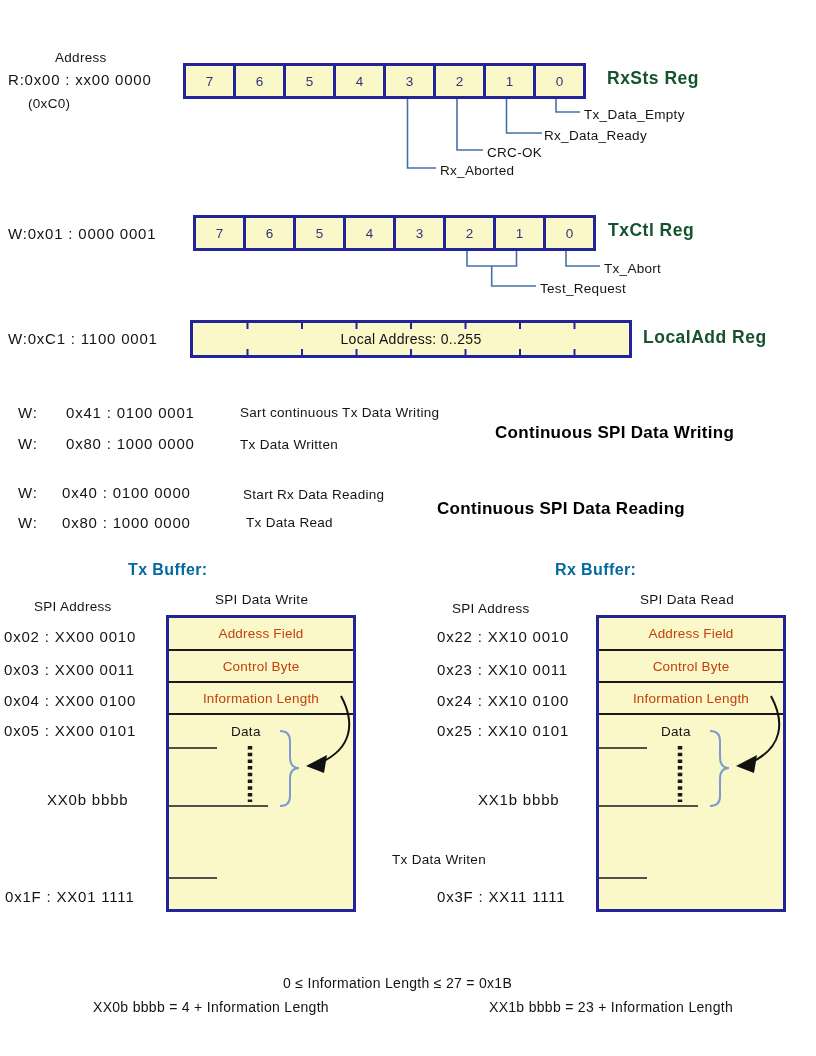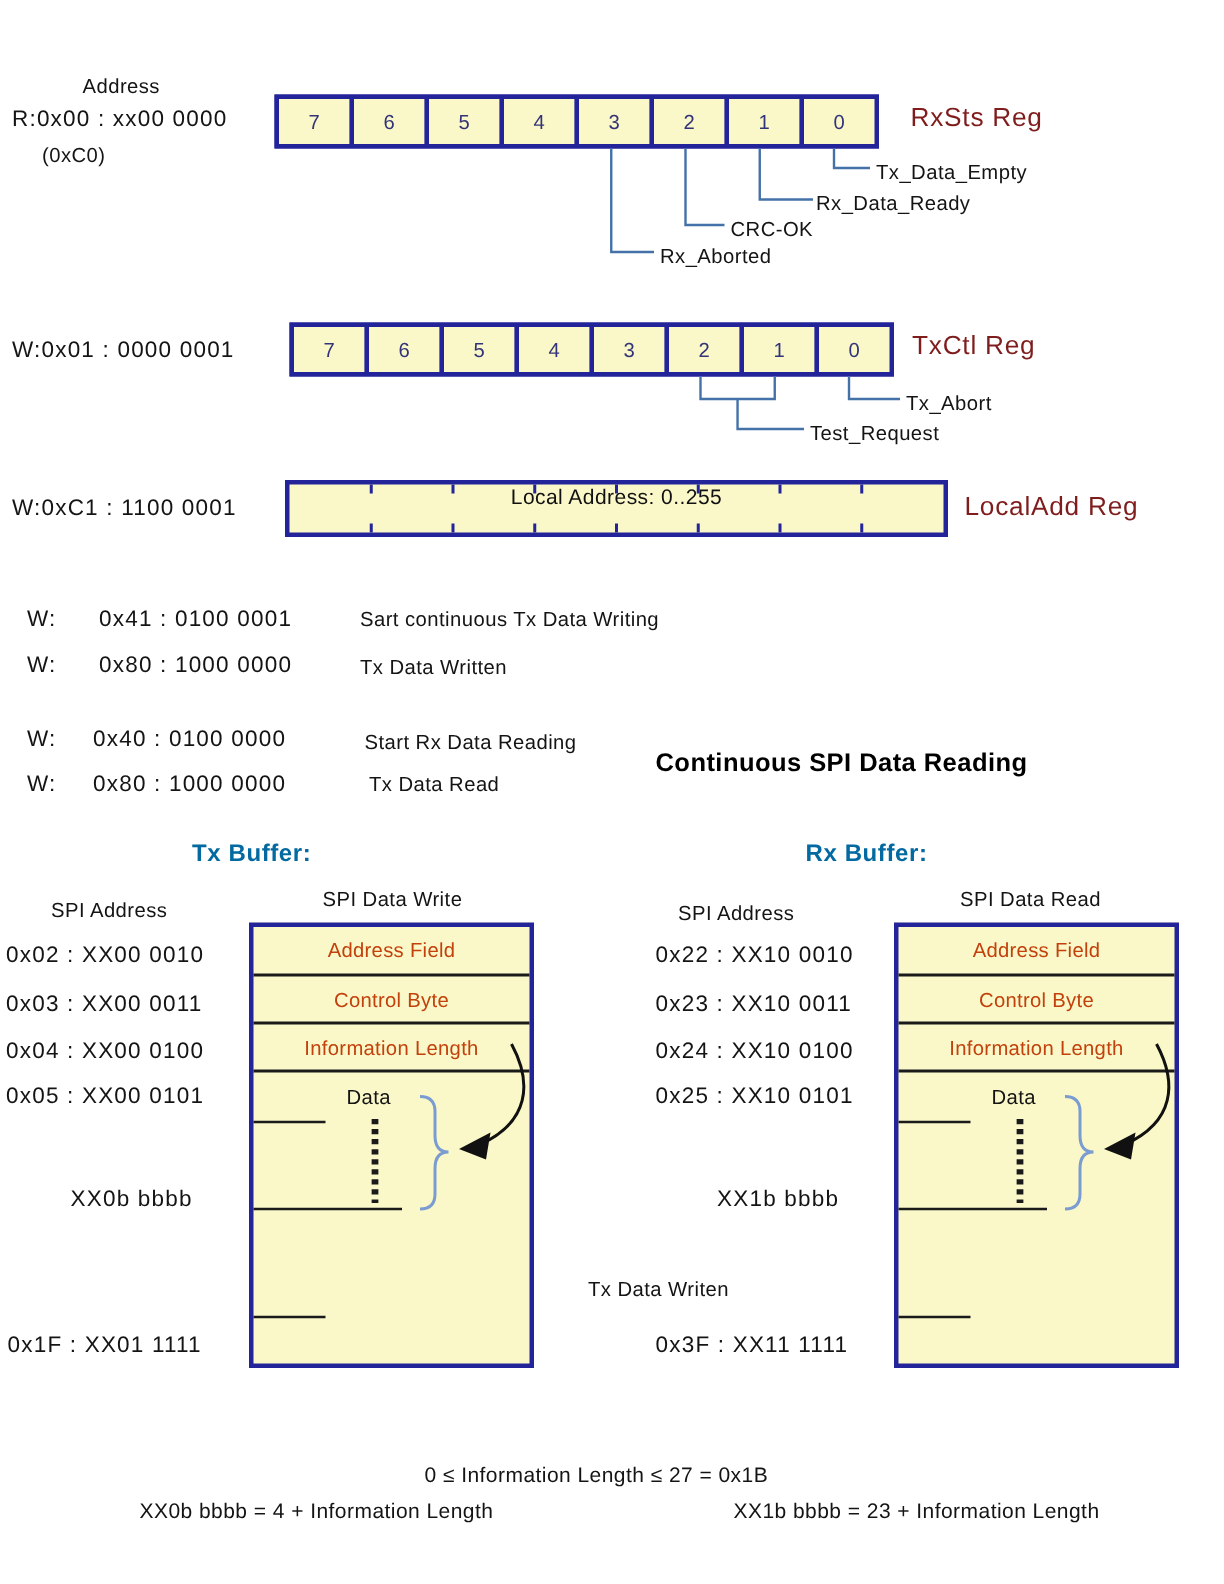--- a/index.html
+++ b/index.html
@@ -4,33 +4,33 @@
 <style>
   html,body{margin:0;padding:0;background:#ffffff;}
   #page{
     position:relative;width:816px;height:1056px;background:#ffffff;overflow:hidden;
     font-family:"Liberation Sans","DejaVu Sans",sans-serif;color:#111;
   }
   .abs{position:absolute;white-space:nowrap;}
   .t{font-size:13.5px;letter-spacing:0.3px;color:#141414;}          
   .v{font-size:15px;letter-spacing:0.8px;color:#141414;}            
   .h1{font-size:17px;font-weight:bold;letter-spacing:0.3px;color:#000;} 
-  .regtitle{font-size:17.5px;font-weight:normal;letter-spacing:0.5px;color:#7f1d1d;}
+  .regtitle{font-size:17.5px;font-weight:bold;letter-spacing:0.5px;color:#14532d;}
   .buftitle{font-size:16px;font-weight:bold;letter-spacing:0.4px;color:#0369a1;}
 
   .reg{position:absolute;display:flex;border:3px solid #24249A;background:#24249A;z-index:1;}
   .reg .cell{
     width:47px;height:30px;background:#FAF8C8;display:flex;align-items:center;justify-content:center;
     font-size:13.5px;color:#33337A;border-left:3px solid #24249A;
   }
   .reg .cell:first-child{border-left:none;}
 
   .localbox{
     position:absolute;border:3px solid #24249A;background:#FAF8C8;width:436px;height:32px;
-    display:flex;justify-content:center;font-size:14px;letter-spacing:0.3px;z-index:1;
+    display:flex;align-items:center;justify-content:center;font-size:14px;letter-spacing:0.3px;z-index:1;
   }
 
   .buf{position:absolute;border:3px solid #24249A;background:#FAF8C8;width:184px;height:291px;z-index:1;}
   .buf .brow{
     box-sizing:border-box;border-bottom:2px solid #1a1a1a;display:flex;align-items:center;justify-content:center;
     font-size:13.5px;letter-spacing:0.2px;color:#c2410c;
   }
   .buf .r1{height:33px;} .buf .r2{height:32px;} .buf .r3{height:32px;}
 
   #overlay{position:absolute;left:0;top:0;z-index:2;pointer-events:none;}
@@ -119,20 +119,21 @@
     <span>Local Address: 0..255</span>
   </div>
   <div class="abs txt regtitle" style="left:643px;top:327px;">LocalAdd Reg</div>
 
   <div class="abs txt v" style="left:18px;top:404px;">W:</div>
   <div class="abs txt v" style="left:66px;top:404px;">0x41 : 0100 0001</div>
   <div class="abs txt t" style="left:240px;top:405px;">Sart continuous Tx Data Writing</div>
   <div class="abs txt v" style="left:18px;top:435px;">W:</div>
   <div class="abs txt v" style="left:66px;top:435px;">0x80 : 1000 0000</div>
   <div class="abs txt t" style="left:240px;top:437px;">Tx Data Written</div>
+  <div class="abs txt h1" style="left:495px;top:423px;">Continuous SPI Data Writing</div>
 
   <div class="abs txt v" style="left:18px;top:484px;">W:</div>
   <div class="abs txt v" style="left:62px;top:484px;">0x40 : 0100 0000</div>
   <div class="abs txt t" style="left:243px;top:487px;">Start Rx Data Reading</div>
   <div class="abs txt v" style="left:18px;top:514px;">W:</div>
   <div class="abs txt v" style="left:62px;top:514px;">0x80 : 1000 0000</div>
   <div class="abs txt t" style="left:246px;top:515px;">Tx Data Read</div>
   <div class="abs txt h1" style="left:437px;top:499px;">Continuous SPI Data Reading</div>
 
   <div class="abs txt buftitle" style="left:128px;top:561px;">Tx Buffer:</div>
@@ -146,21 +147,21 @@
   </div>
   <div class="abs txt t" style="left:231px;top:724px;">Data</div>
 
   <div class="abs txt v" style="left:4px;top:628px;">0x02 : XX00 0010</div>
   <div class="abs txt v" style="left:4px;top:661px;">0x03 : XX00 0011</div>
   <div class="abs txt v" style="left:4px;top:692px;">0x04 : XX00 0100</div>
   <div class="abs txt v" style="left:4px;top:722px;">0x05 : XX00 0101</div>
   <div class="abs txt v" style="left:47px;top:791px;">XX0b bbbb</div>
   <div class="abs txt v" style="left:5px;top:888px;">0x1F : XX01 1111</div>
 
-  <div class="abs txt buftitle" style="left:537px;top:561px;">Rx Buffer:</div>
+  <div class="abs txt buftitle" style="left:555px;top:561px;">Rx Buffer:</div>
   <div class="abs txt t" style="left:452px;top:601px;">SPI Address</div>
   <div class="abs txt t" style="left:640px;top:592px;">SPI Data Read</div>
 
   <div class="buf" style="left:596px;top:615px;">
     <div class="brow r1">Address Field</div>
     <div class="brow r2">Control Byte</div>
     <div class="brow r3">Information Length</div>
   </div>
   <div class="abs txt t" style="left:661px;top:724px;">Data</div>
 

